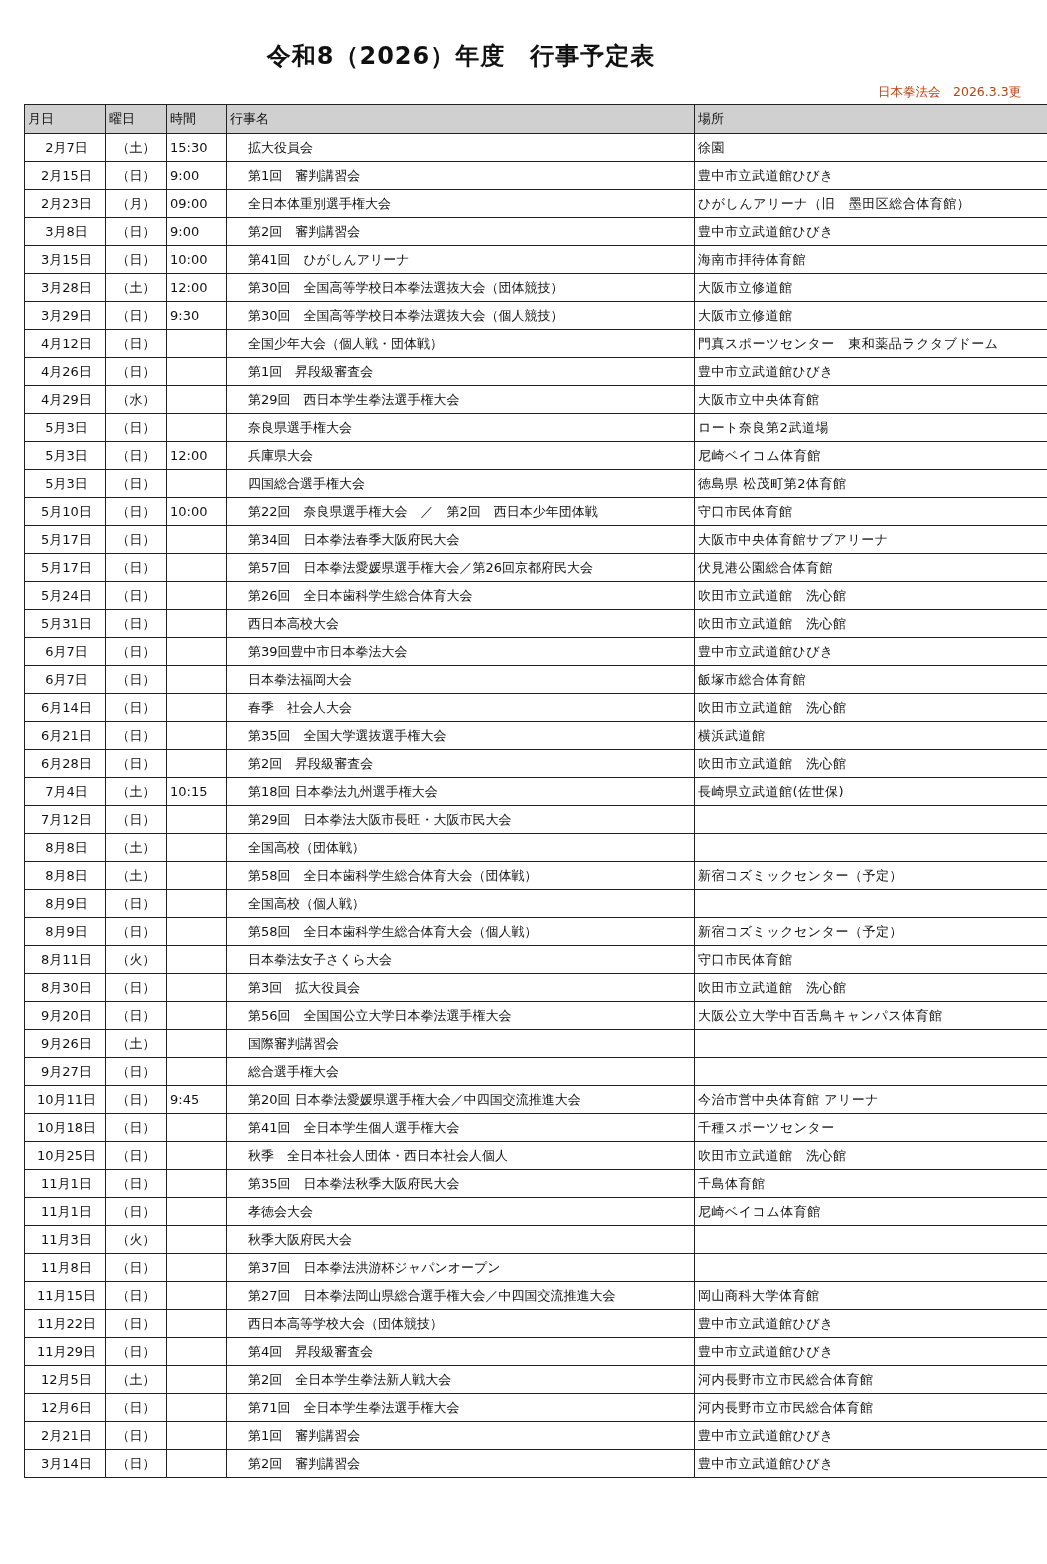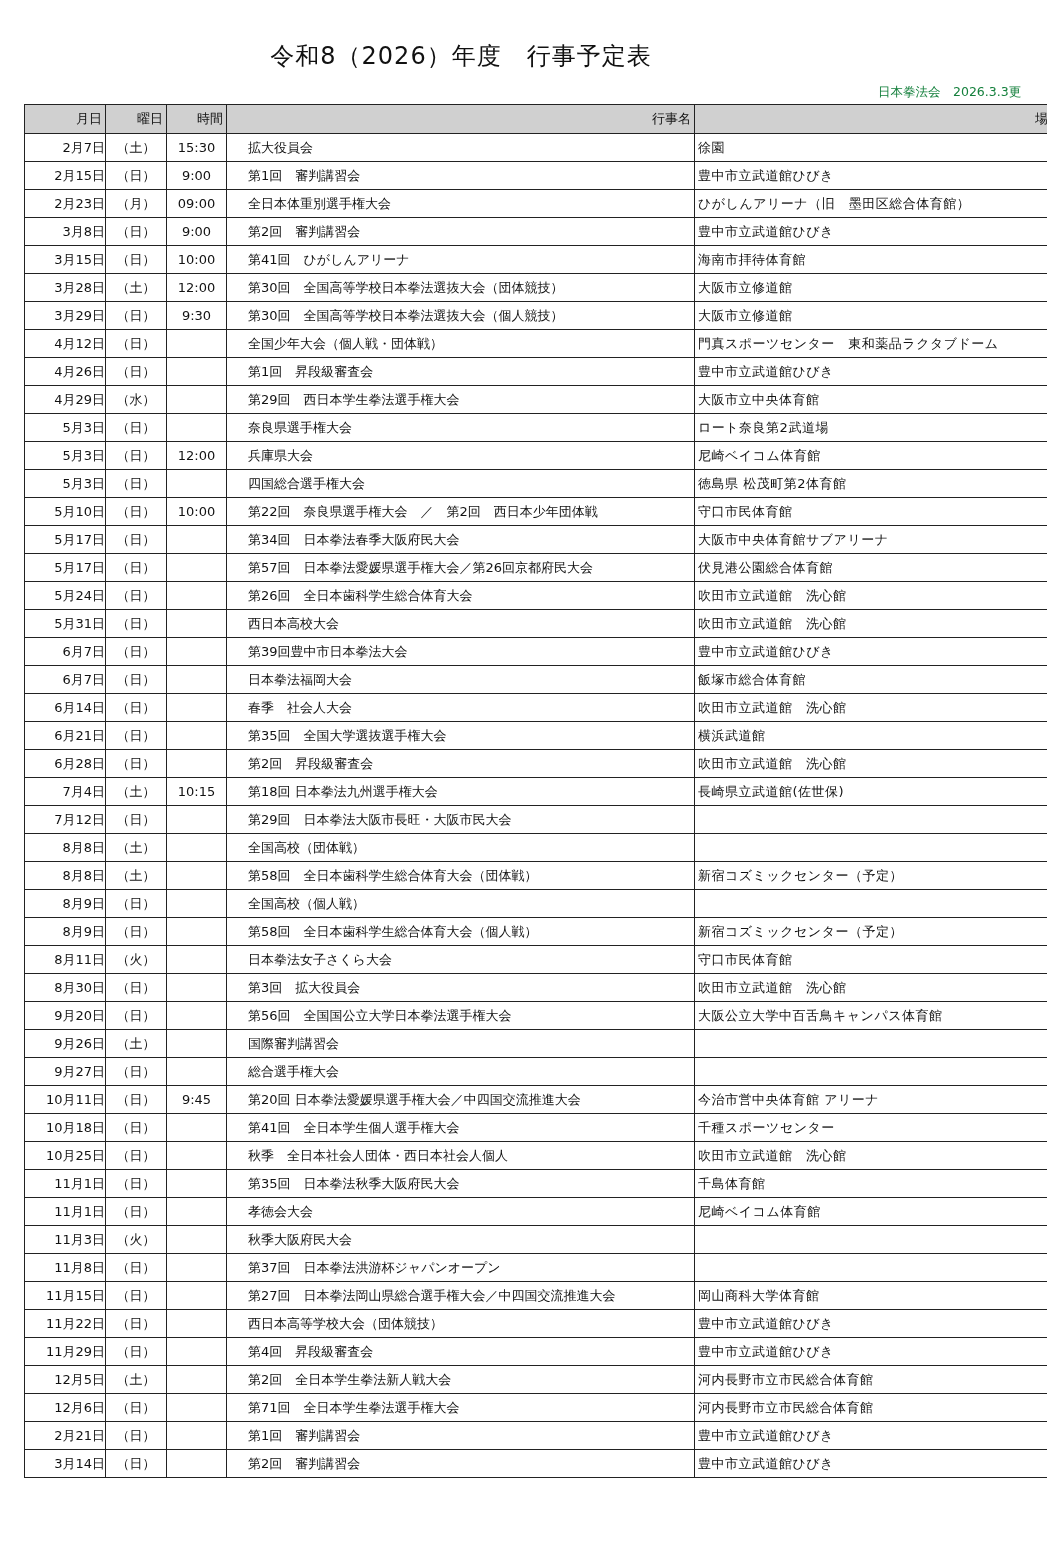--- a/index.html
+++ b/index.html
@@ -1,31 +1,31 @@
 <!DOCTYPE html>
 <html><head>
 <meta charset="utf-8">
 <style>
   html, body { margin:0; padding:0; background:#ffffff; }
   body { width:1047px; height:1564px; overflow:hidden; position:relative;
          font-family:"DejaVu Sans", "Liberation Sans", sans-serif; color:#111; }
   .title { position:absolute; left:0; width:866px; top:40px; text-align:center;
-           font-size:24px; font-weight:normal; letter-spacing:1px; padding-left:56px; box-sizing:border-box; }
-  .note { position:absolute; top:84px; left:878px; white-space:nowrap; color:#15803d;
+           font-size:24px; font-weight:bold; letter-spacing:1px; padding-left:56px; box-sizing:border-box; }
+  .note { position:absolute; top:84px; left:878px; white-space:nowrap; color:#c2410c;
           font-size:12.5px; }
   .table-wrap { position:absolute; left:24px; top:104px; width:1040px; overflow:hidden; }
   table { border-collapse:collapse; table-layout:fixed; width:1040px; }
   col.c-date { width:81px; } col.c-dow { width:61px; } col.c-time { width:60px; }
   col.c-name { width:468px; } col.c-place { width:370px; }
   th, td { border:1.5px solid #222; height:27px; padding:0 3px; font-size:13px;
            white-space:nowrap; overflow:hidden; }
-  th { background:#d0d0d0; font-weight:normal; height:28px; text-align:right; font-size:13px; }
-  td.date { text-align:right; padding-right:0; }
+  th { background:#d0d0d0; font-weight:normal; height:28px; text-align:left; font-size:13px; }
+  td.date { text-align:center; padding-right:0; }
   td.dow { text-align:center; }
-  td.time { text-align:center; }
+  td.time { }
   td.name { text-align:left; padding-left:21px; }
   td.place { text-align:left; padding-left:3px; letter-spacing:0.5px; }
   table { border:1.5px solid #222; }
 </style>
 </head>
 <body>
 
 <div class="title">令和8（2026）年度　行事予定表</div>
 <div class="note">日本拳法会　2026.3.3更</div>
 

